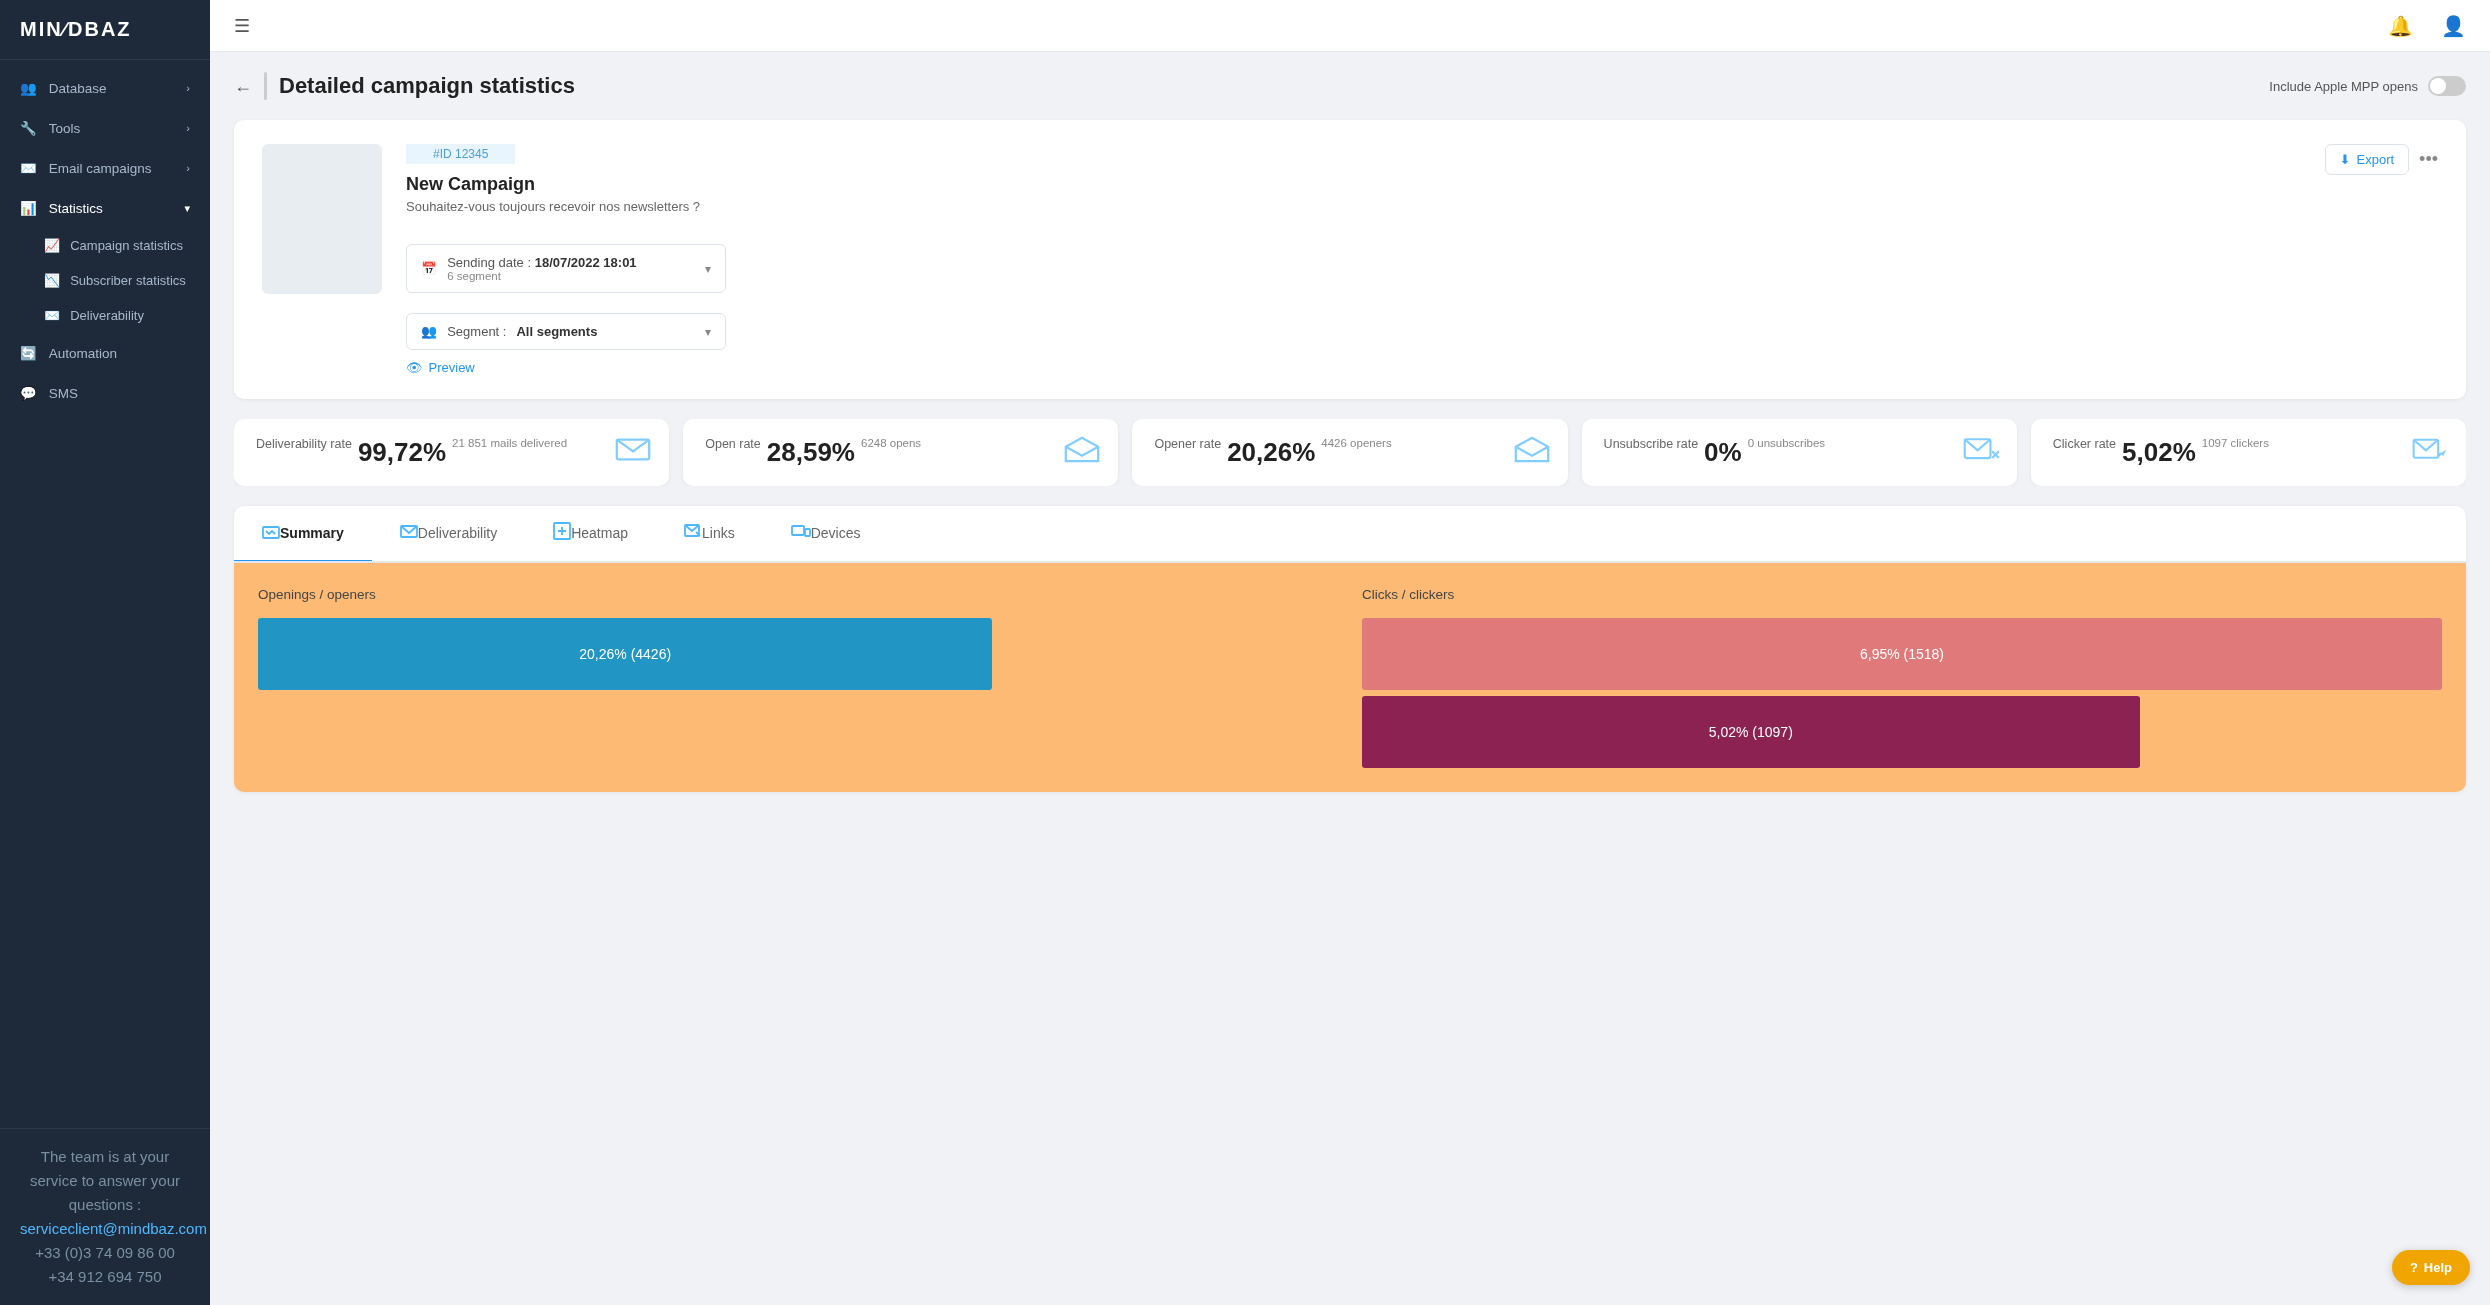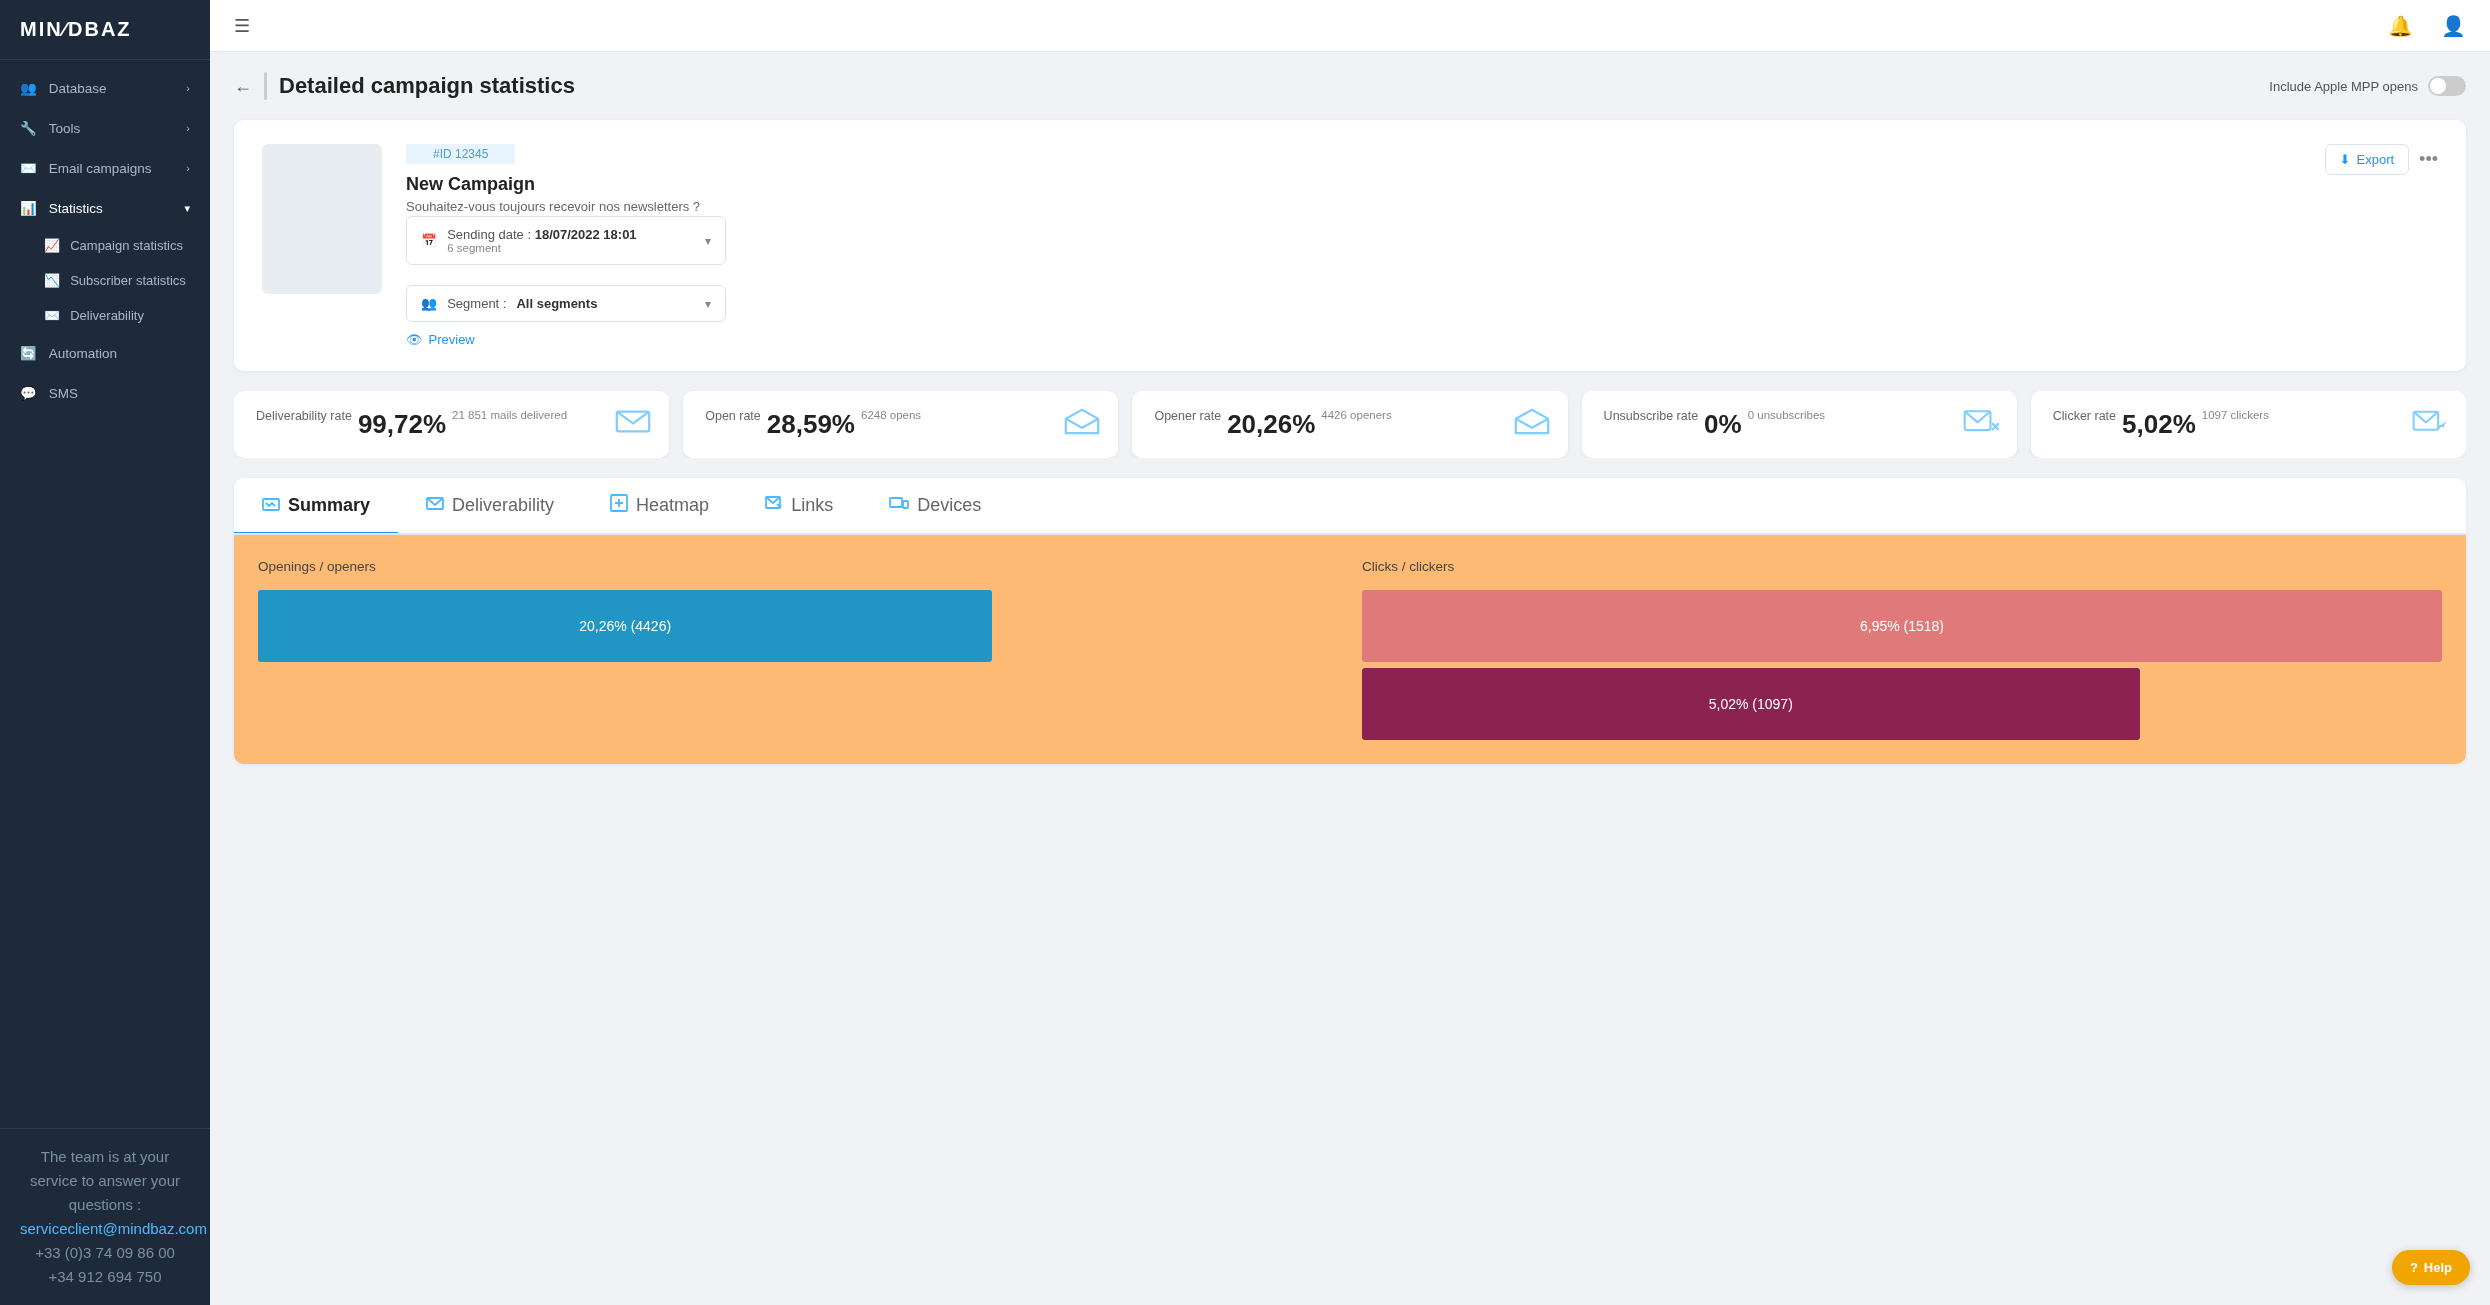--- a/index.html
+++ b/index.html
@@ -111,21 +111,21 @@
     }
     .campaign-thumbnail {
       width: 120px; height: 150px; background: #e8edf2; border-radius: 6px; flex-shrink: 0;
     }
     .campaign-info { flex: 1; }
     .campaign-id {
       display: inline-block; background: #e8f4fe; color: #4a9fd4; font-size: 12px;
       padding: 3px 27px; border-radius: 0; margin-bottom: 10px;
     }
     .campaign-name { font-size: 18px; font-weight: 600; color: #222; margin-bottom: 4px; }
-    .campaign-subject { color: #666; font-size: 13px; margin-bottom: 2px; }
+    .campaign-subject { color: #666; font-size: 13px; margin-bottom: 30px; }
     .campaign-field {
       border: 1px solid #dde3ea; border-radius: 6px; padding: 10px 14px;
       display: flex; align-items: center; gap: 10px; margin-bottom: 10px; cursor: pointer; font-size: 13px;
       color: #333; position: relative;
     }
     .campaign-field .field-label { color: #555; font-weight: 500; }
     .campaign-field .field-sub { font-size: 11.5px; color: #888; margin-left: 0; }
     .campaign-field .chevron { margin-left: auto; color: #888; font-size: 12px; }
     .campaign-actions { display: flex; gap: 14px; align-items: center; }
     .preview-btn { color: #2196f3; font-weight: 500; cursor: pointer; display: flex; align-items: center; gap: 6px; font-size: 13px; }
@@ -151,22 +151,22 @@
     .stat-icon { position: absolute; right: 18px; top: 50%; transform: translateY(-50%); color: #4db8ff; font-size: 28px; opacity: 0.7; }
     .stat-icon svg { width: 36px; height: 36px; }
 
     
     .tabs-bar {
       background: #fff; border-radius: 10px 10px 0 0; display: flex;
       border-bottom: 2px solid #e5e9ef; box-shadow: 0 1px 4px rgba(0,0,0,0.06);
       overflow: hidden;
     }
     .tab {
-      display: flex; align-items: center; gap: 8px; padding: 16px 28px;
-      font-size: 18px; color: #666; cursor: pointer; border-bottom: 3px solid transparent;
+      display: flex; align-items: center; padding: 16px 28px;
+      font-size: 14px; color: #666; cursor: pointer; border-bottom: 3px solid transparent;
       margin-bottom: -2px; transition: color 0.15s;
     }
     .tab.active { color: #222; font-weight: 600; border-bottom: 3px solid #2196f3; }
     .tab-icon { font-size: 16px; color: #4db8ff; }
 
     
     .tab-content { background: #fdba74; border-radius: 0 0 10px 10px; padding: 24px; box-shadow: 0 1px 4px rgba(0,0,0,0.06); }
     .charts-row { display: flex; gap: 24px; }
     .chart-section { flex: 1; }
     .chart-title { font-size: 13.5px; color: #444; font-weight: 500; margin-bottom: 16px; }

